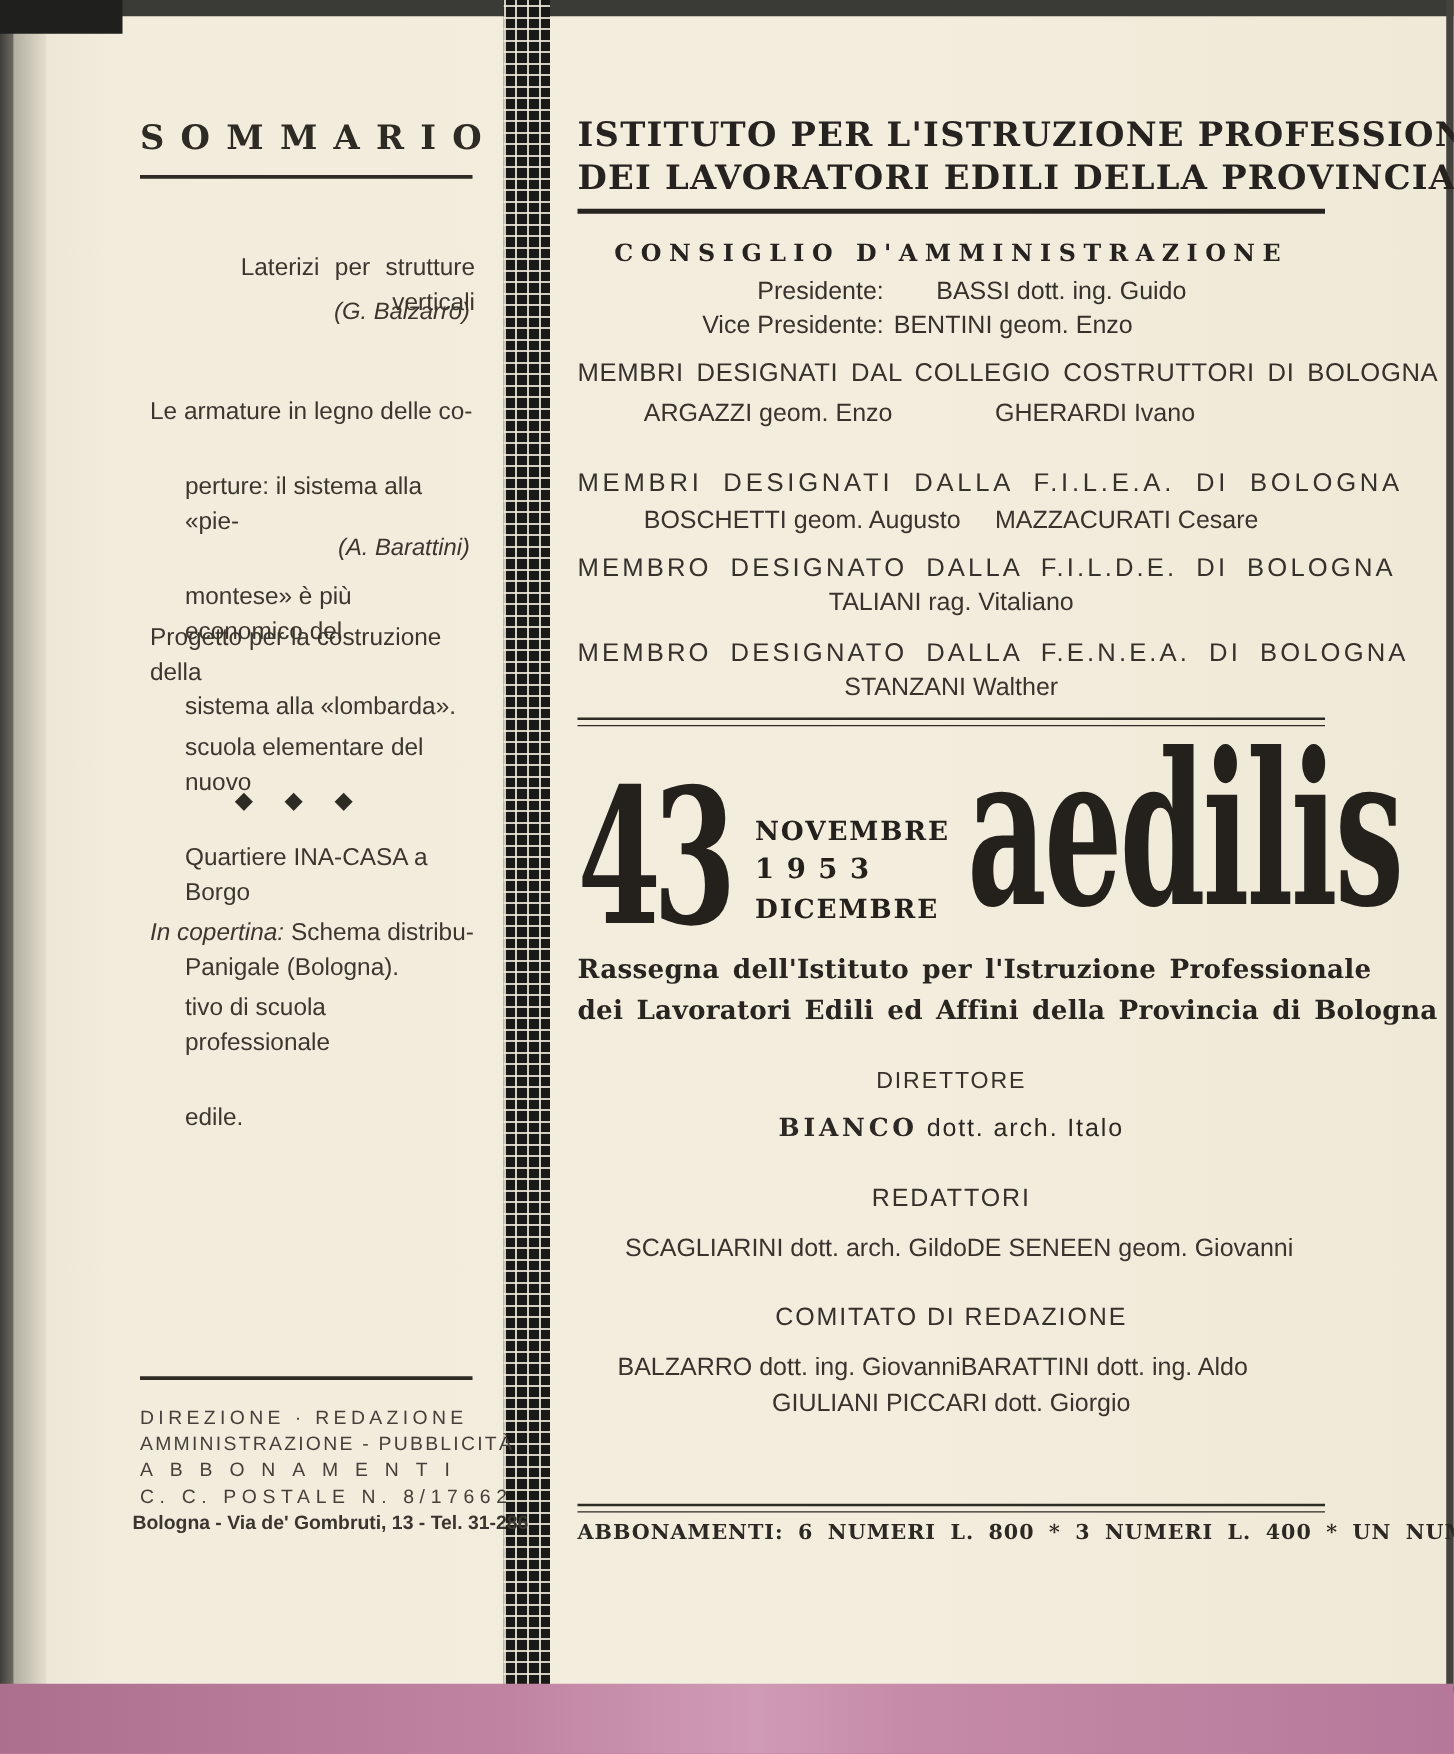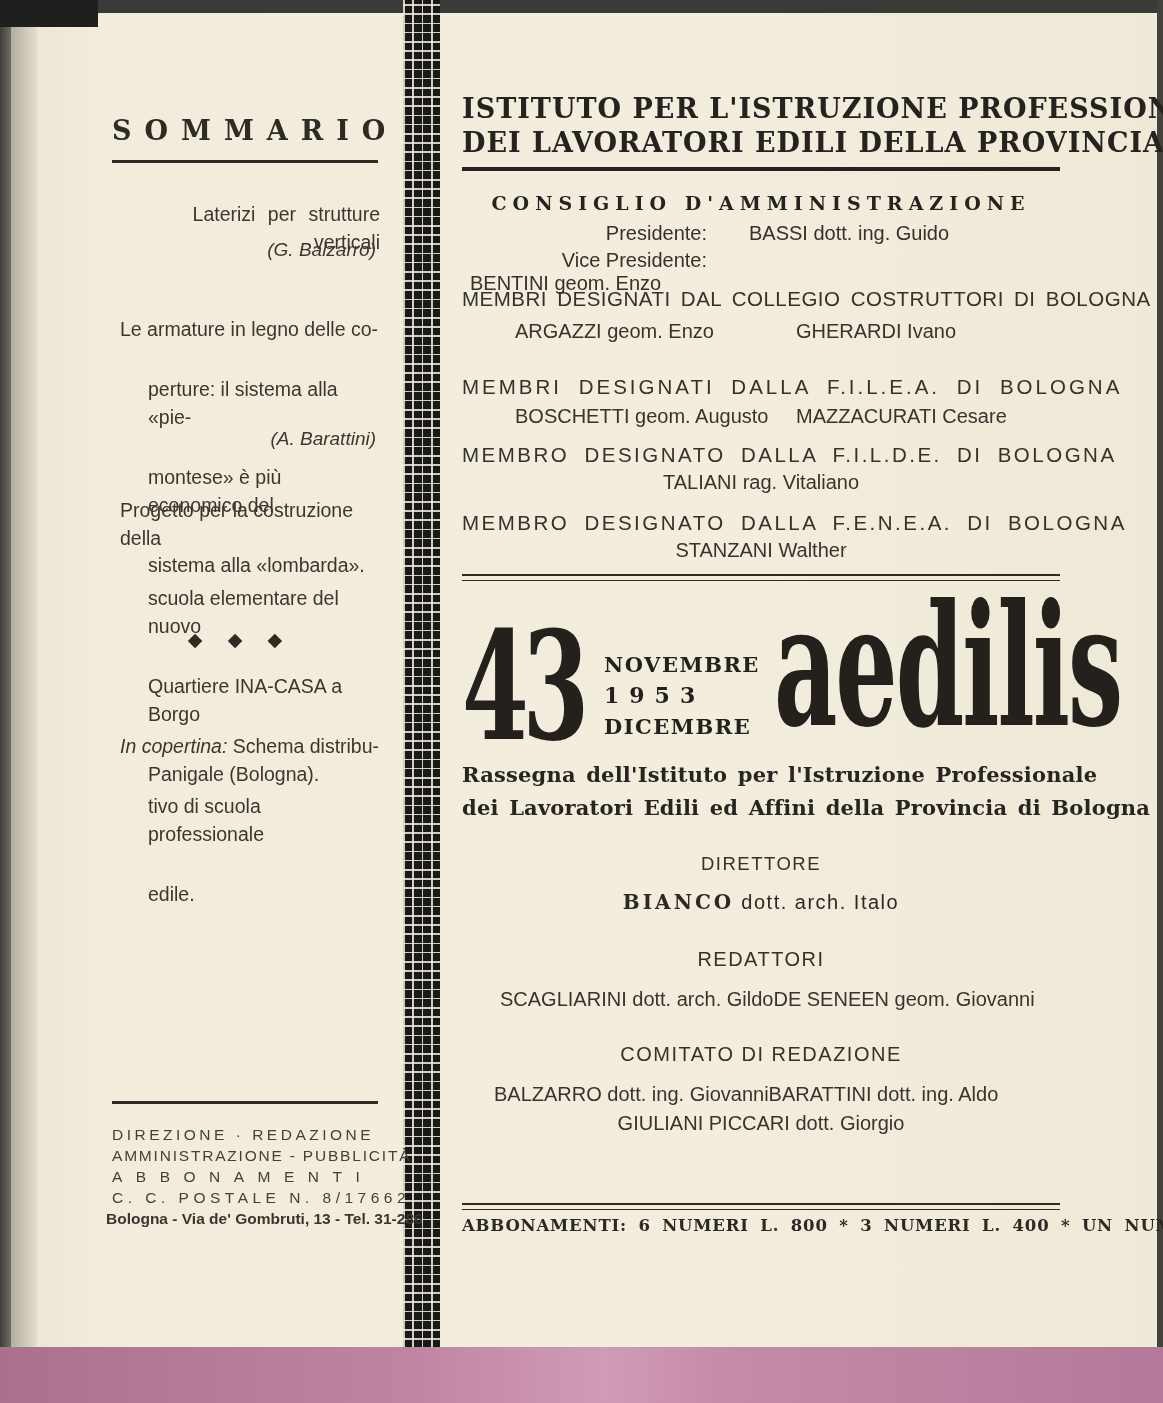--- a/index.html
+++ b/index.html
@@ -18,21 +18,21 @@
         background:linear-gradient(90deg,#b2aea1,#e3decc);}
   .edge-right{position:absolute;left:1157px;top:0;width:6px;height:1349px;background:#44423d;}
   .ribbon{position:absolute;left:403px;top:0;width:37px;height:1349px;background-color:#191918;
         background-image:
           repeating-linear-gradient(0deg, rgba(242,237,221,.85) 0 1.6px, rgba(0,0,0,0) 1.6px 9.2px),
           repeating-linear-gradient(90deg, rgba(242,237,221,.85) 0 1.6px, rgba(0,0,0,0) 1.6px 9.3px);}
   .slab{font-family:"DejaVu Serif",serif;font-weight:bold;}
   .abs{position:absolute;}
   
   .som-title{left:112px;top:95px;width:266px;font-size:27px;letter-spacing:13px;
-             color:#2e2a24;padding-bottom:14px;border-bottom:3px solid #2e2a24;white-space:nowrap;margin-top:20px;}
+             color:#2e2a24;padding-bottom:14px;border-bottom:3px solid #2e2a24;white-space:nowrap;}
   .it-text{left:120px;width:260px;font-size:19.5px;line-height:28px;color:#3b372f;}
   .it1{top:200px;word-spacing:7px;text-align:right;}
   .it-author{left:120px;width:256px;font-size:19px;font-style:italic;text-align:right;color:#3b372f;}
   .a1{top:239px;padding-right:4px;}
   .it2{top:315px;}
   .a2{top:428px;padding-right:22px;}
   .it3{top:496px;}
   .ind{padding-left:28px;margin-top:32px;}
   .orn{left:120px;top:628px;width:240px;text-align:center;font-size:19px;letter-spacing:10px;color:#2e2a24;}
   .cover{left:120px;top:732px;width:262px;font-size:19.5px;line-height:28px;color:#3b372f;}
@@ -45,21 +45,21 @@
   .adm4{letter-spacing:4.5px;}
   .address{left:106px;top:1210px;width:282px;font-size:15.5px;font-weight:bold;color:#3a362f;white-space:nowrap;}
   
   .institute{left:462px;top:92px;width:598px;font-size:27px;line-height:34px;
              letter-spacing:1px;color:#262220;white-space:nowrap;}
   .inst-rule{left:462px;top:167px;width:598px;border-top:4px solid #262220;height:0;}
   .council-title{left:462px;top:192px;width:598px;text-align:center;font-size:19px;
              letter-spacing:6px;color:#262220;white-space:nowrap;}
   .pres-row{left:462px;width:598px;font-size:20px;color:#35312b;display:flex;}
   .pr1{top:222px;}
-  .pr2{top:249px;flex-direction:column;}
+  .pr2{top:249px;}
   .pres-label{width:245px;text-align:right;}
   .pn1{margin-left:42px;}
   .pn2{margin-left:8px;}
   .sec-head{left:462px;width:598px;font-size:20.5px;color:#35312b;white-space:nowrap;}
   .h-collegio{top:287px;letter-spacing:0.5px;word-spacing:4px;}
   .h-filea{top:375px;letter-spacing:3px;word-spacing:8px;}
   .h-fildee{top:443px;letter-spacing:2.5px;word-spacing:7px;}
   .h-fenea{top:511px;letter-spacing:2.5px;word-spacing:7px;}
   .mem-row{left:462px;width:598px;font-size:20px;line-height:28px;color:#38342d;display:flex;}
   .m-r1{top:317px;}

